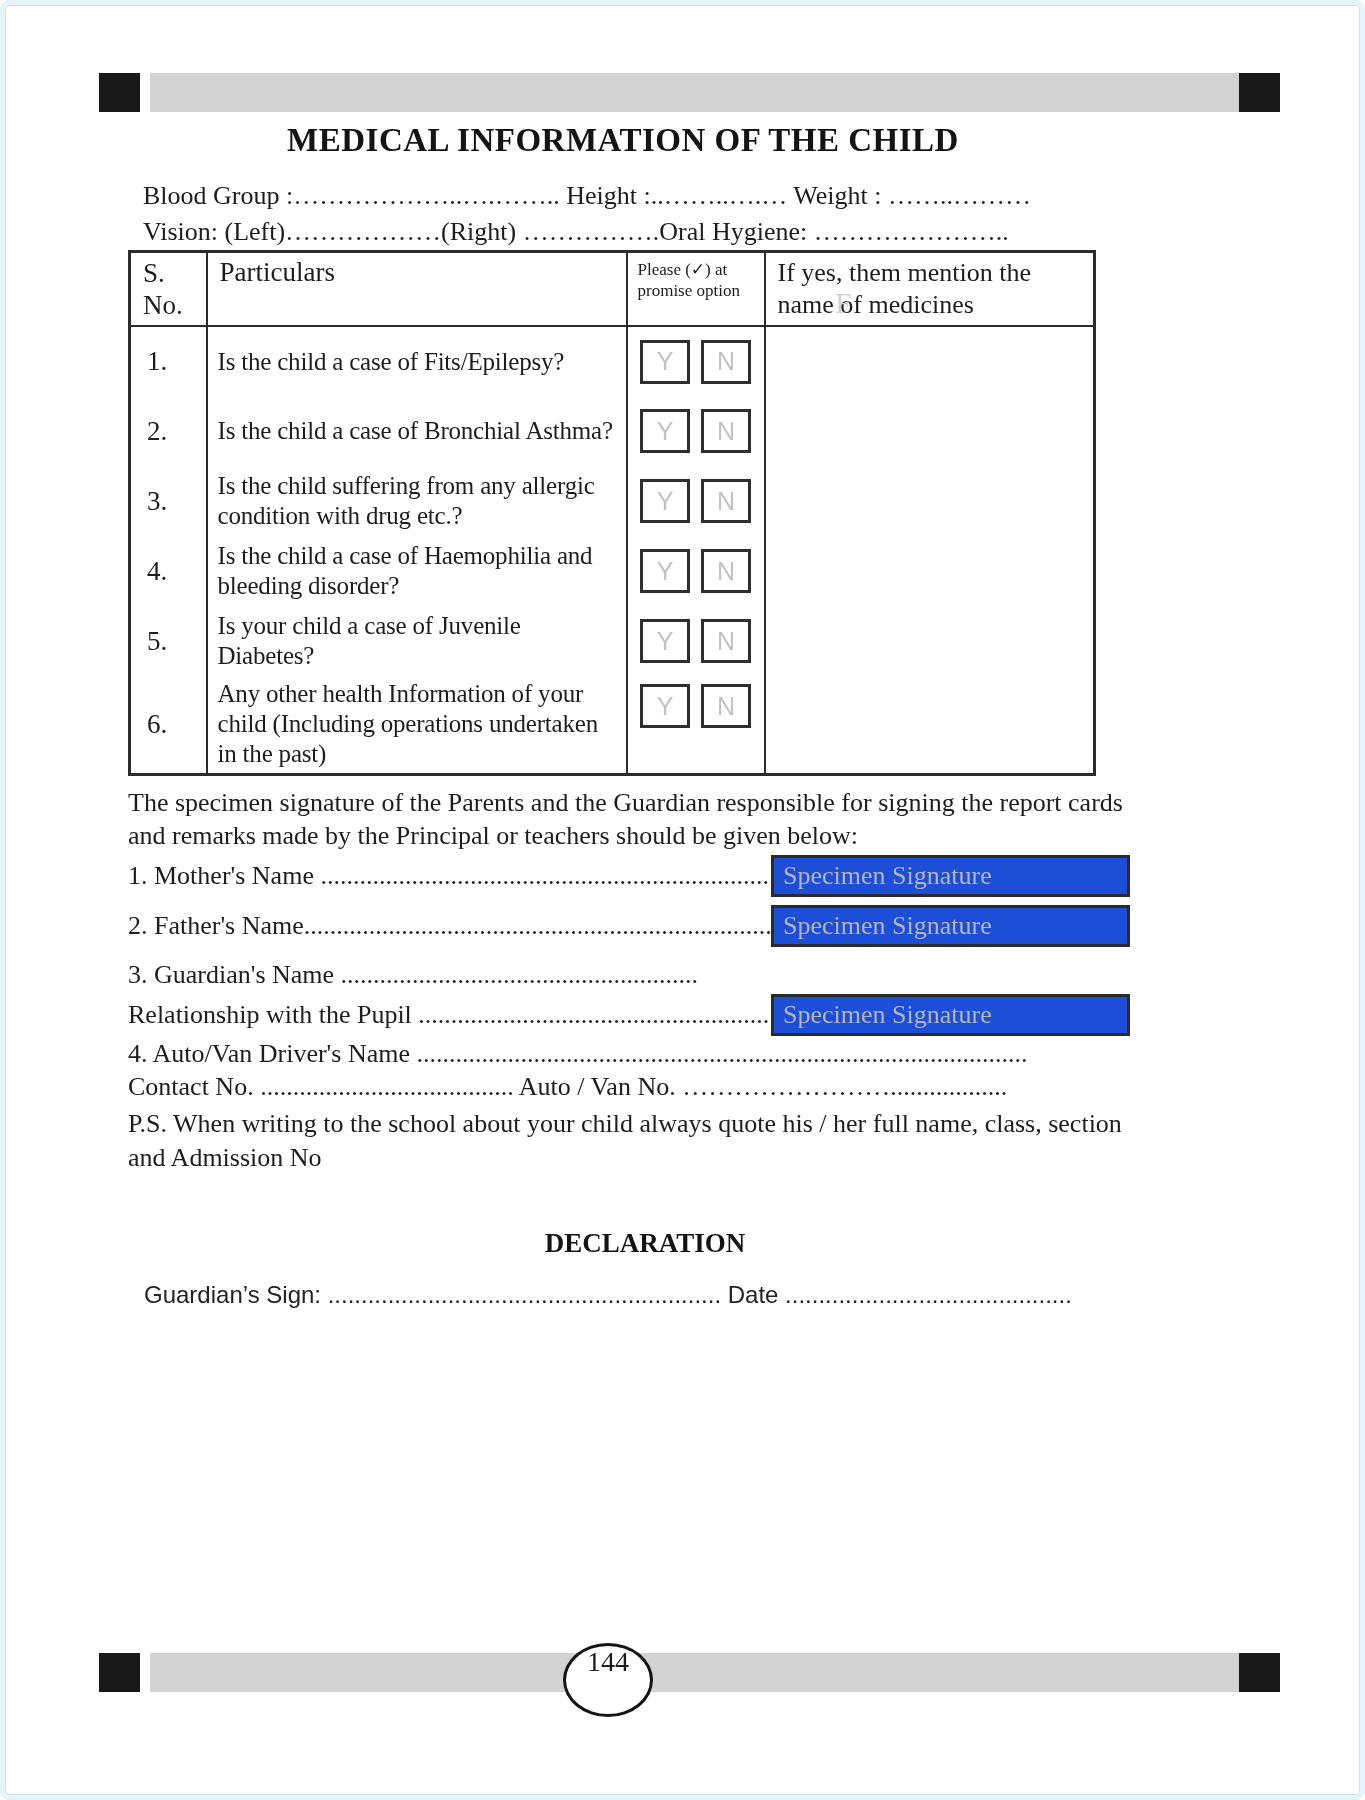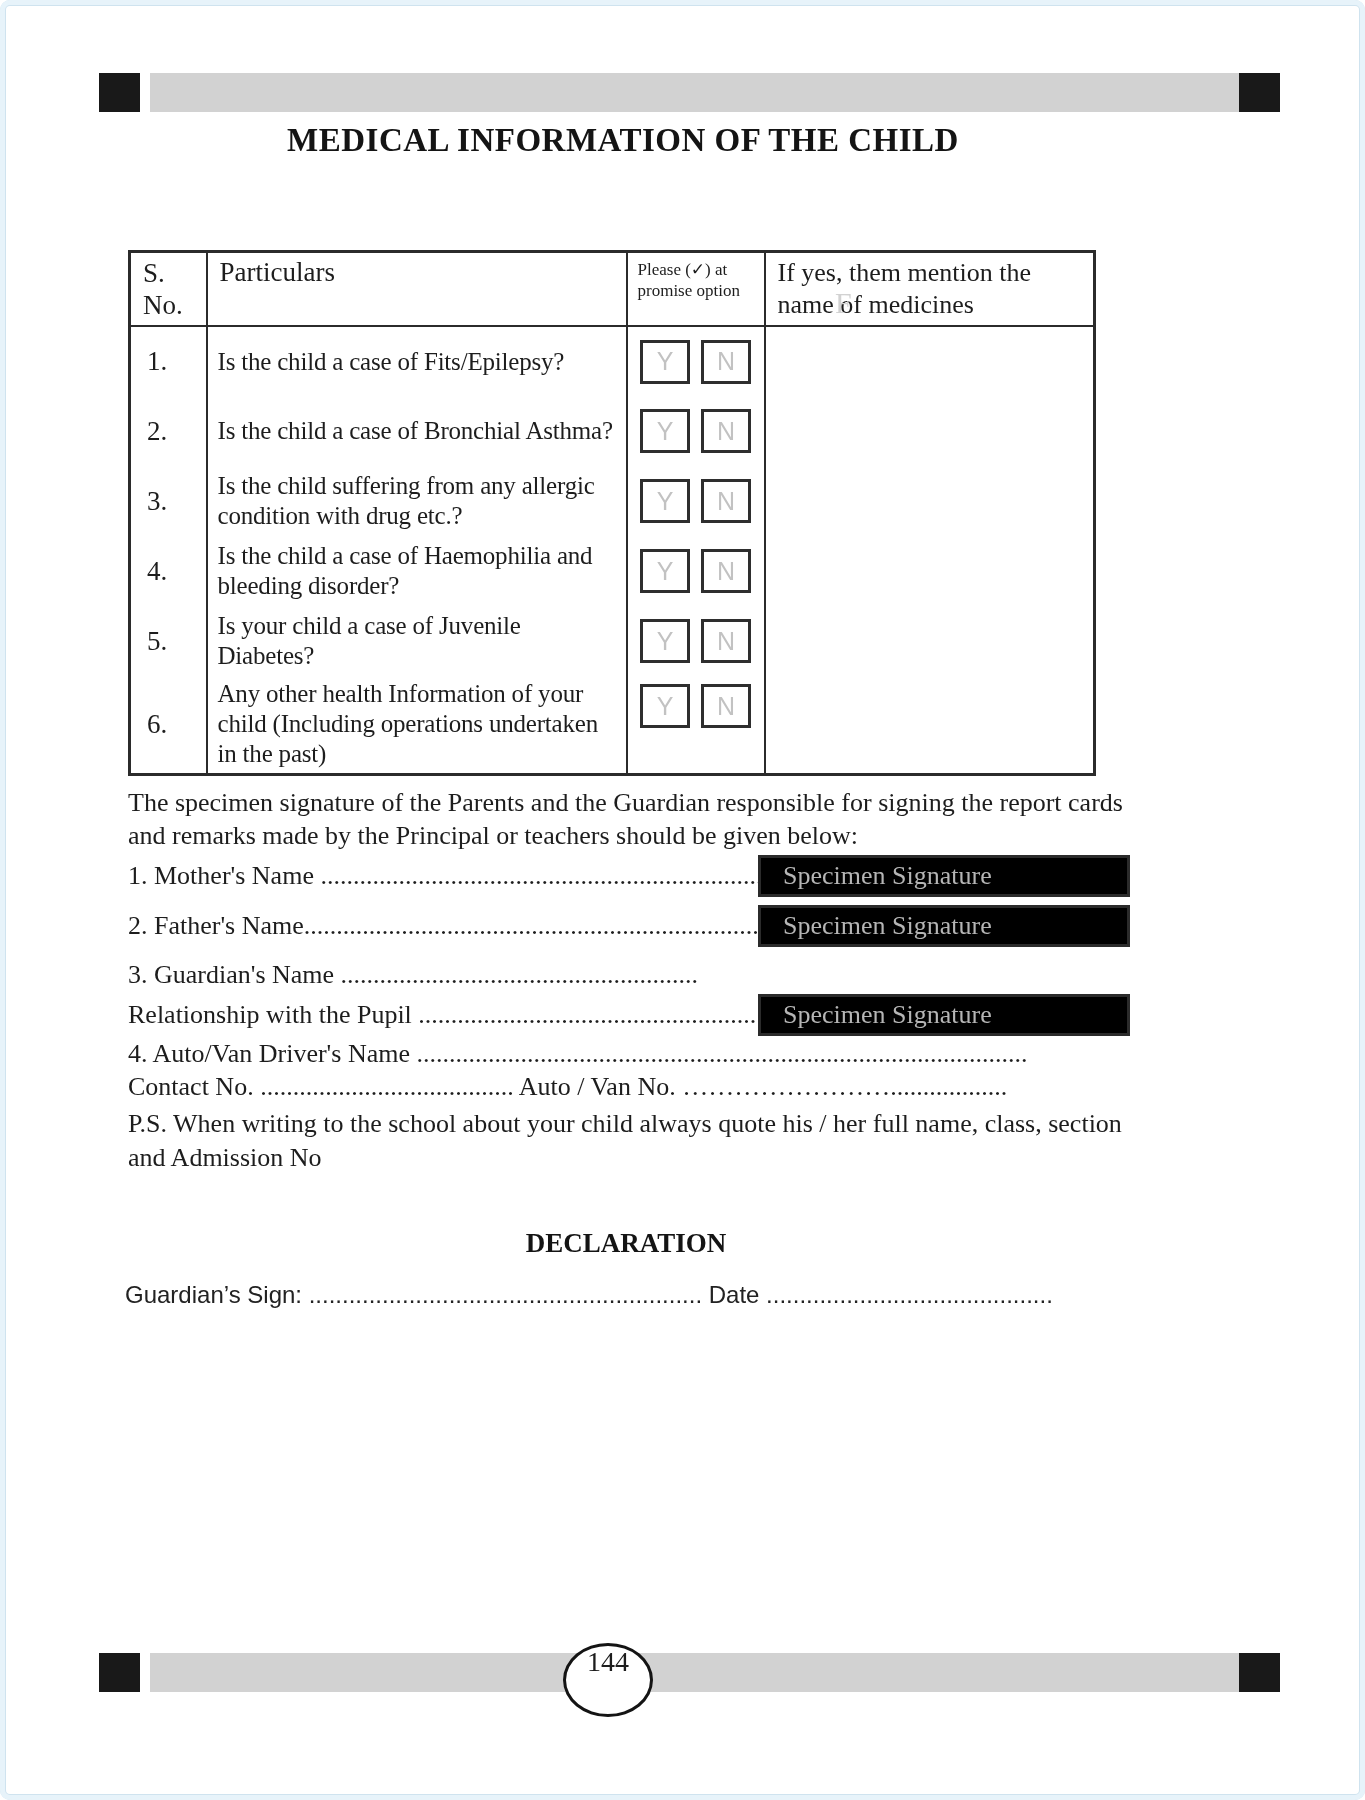--- a/index.html
+++ b/index.html
@@ -61,47 +61,51 @@
   }
   .artifact{position:absolute;left:707px;top:36px;font-size:30px;color:#d2d2d2;z-index:1;}
   
   .specimen{position:absolute;left:128px;top:781px;width:1002px;}
   .sec-head{text-align:center;font-size:29px;font-weight:700;color:#141414;}
   .sec-head .u{text-decoration:underline;text-underline-offset:4px;}
   .intro{font-size:26px;line-height:33px;margin-top:5px;}
   .sigrow{display:flex;align-items:center;height:44px;margin-top:2px;}
   .sigrow .lbl{flex:1;font-size:26px;white-space:nowrap;overflow:hidden;}
   .sigbox{
-    width:344px;height:36px;border:3px solid #2b2b2b;background:#000000;
+    width:344px;height:36px;border:3px solid #2b2b2b;background:#1d4ed8;
     font-size:26px;color:#b5b5b5;display:flex;align-items:center;
-    padding-left:22px;flex:0 0 auto;overflow:hidden;white-space:nowrap;
+    padding-left:9px;flex:0 0 auto;overflow:hidden;white-space:nowrap;
   }
   .plainline{font-size:26px;line-height:33px;white-space:nowrap;overflow:hidden;}
   .mt6{margin-top:6px;} .mt10{margin-top:10px;}
   .ps{font-size:26px;line-height:34px;margin-top:4px;}
   
-  .declaration{position:absolute;left:125px;top:1228px;width:1002px;}
+  .declaration{position:absolute;left:144px;top:1228px;width:1002px;}
   .dec-head{text-align:center;font-size:27px;font-weight:700;color:#141414;}
   .dec-body{font-size:26px;line-height:34px;margin-top:6px;}
   .signline{font-size:26px;margin-top:26px;white-space:nowrap;overflow:hidden;}
   .signline.sans{font-family:"Liberation Sans", sans-serif;font-size:24px;margin-top:22px;color:#222;}
 </style>
 </head>
 <body>
 
 <div class="page">
 
   <div class="hbar top-bar">
     <div class="sq left"></div>
     <div class="bar"></div>
     <div class="sq right"></div>
   </div>
 
   <div class="title">MEDICAL INFORMATION OF THE CHILD</div>
 
+  <div class="vitals">
+    <div>Blood Group :………………..….…….. Height :..……..….… Weight : ……..………</div>
+    <div>Vision: (Left)………………(Right) …………….Oral Hygiene: …………………..</div>
+  </div>
 
   <div class="table-wrap">
     <span class="artifact">F</span>
     <table class="med">
       <colgroup>
           <col class="c1">
           <col class="c2">
           <col class="c3">
           <col class="c4">
         </colgroup>

